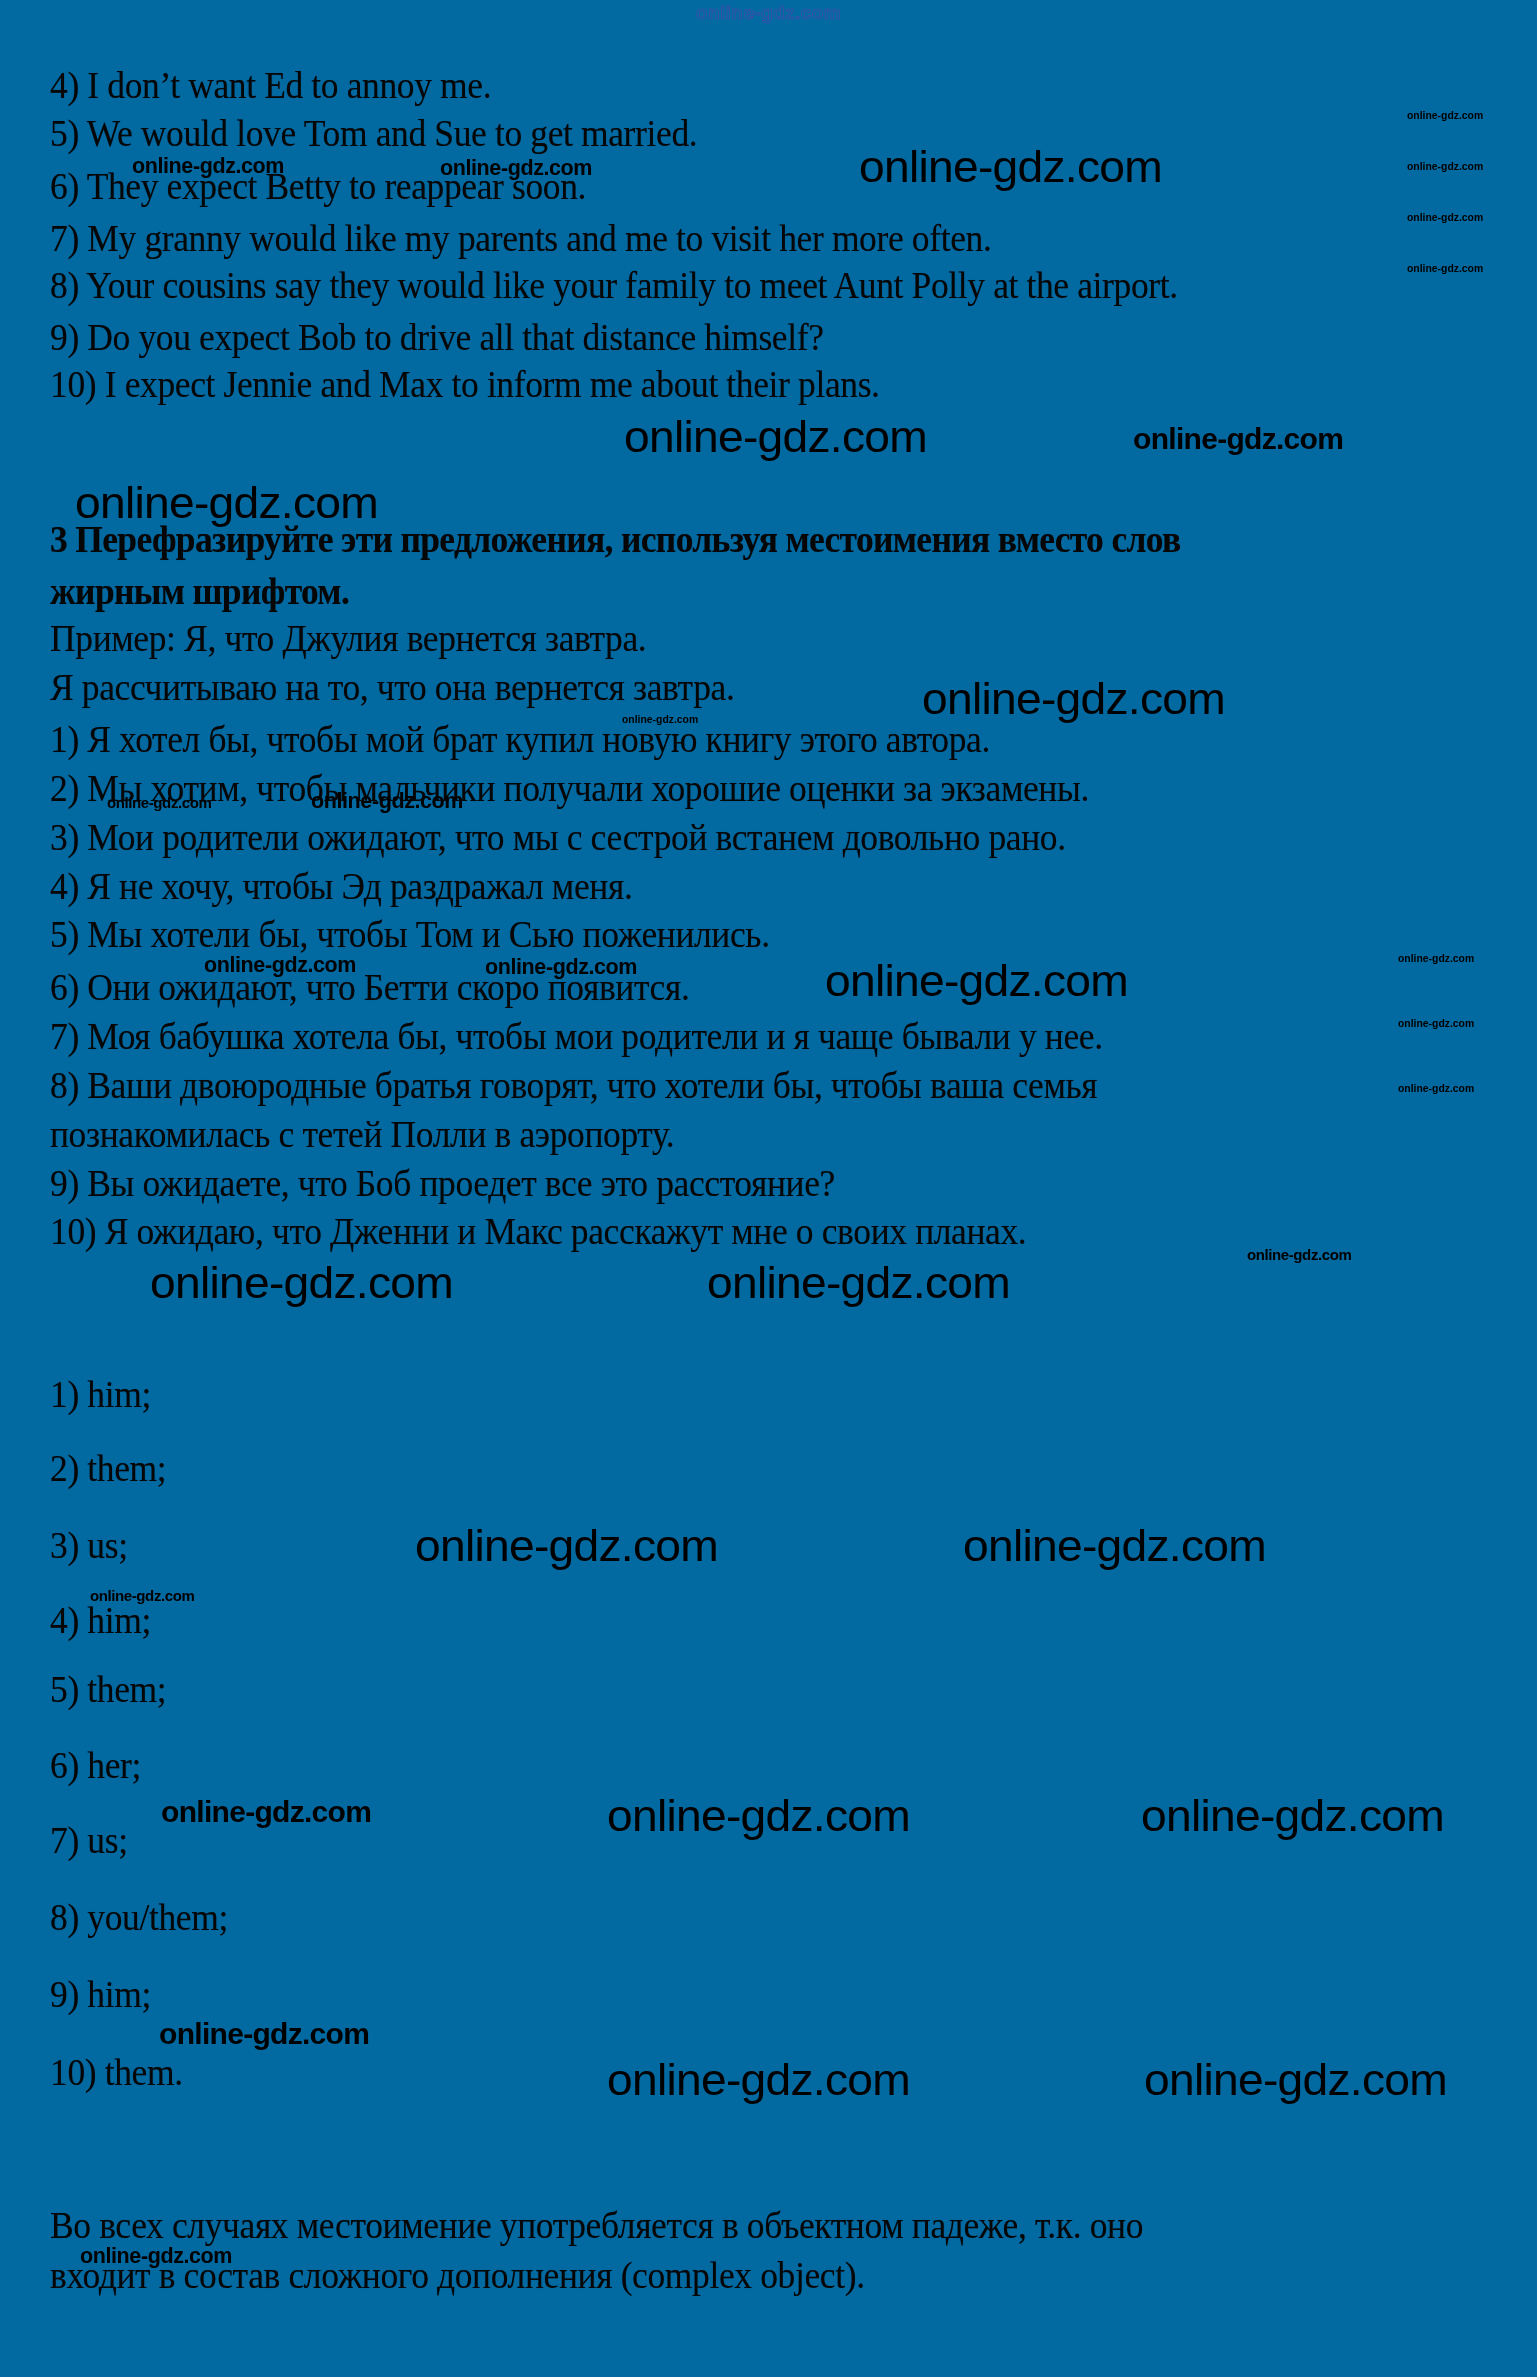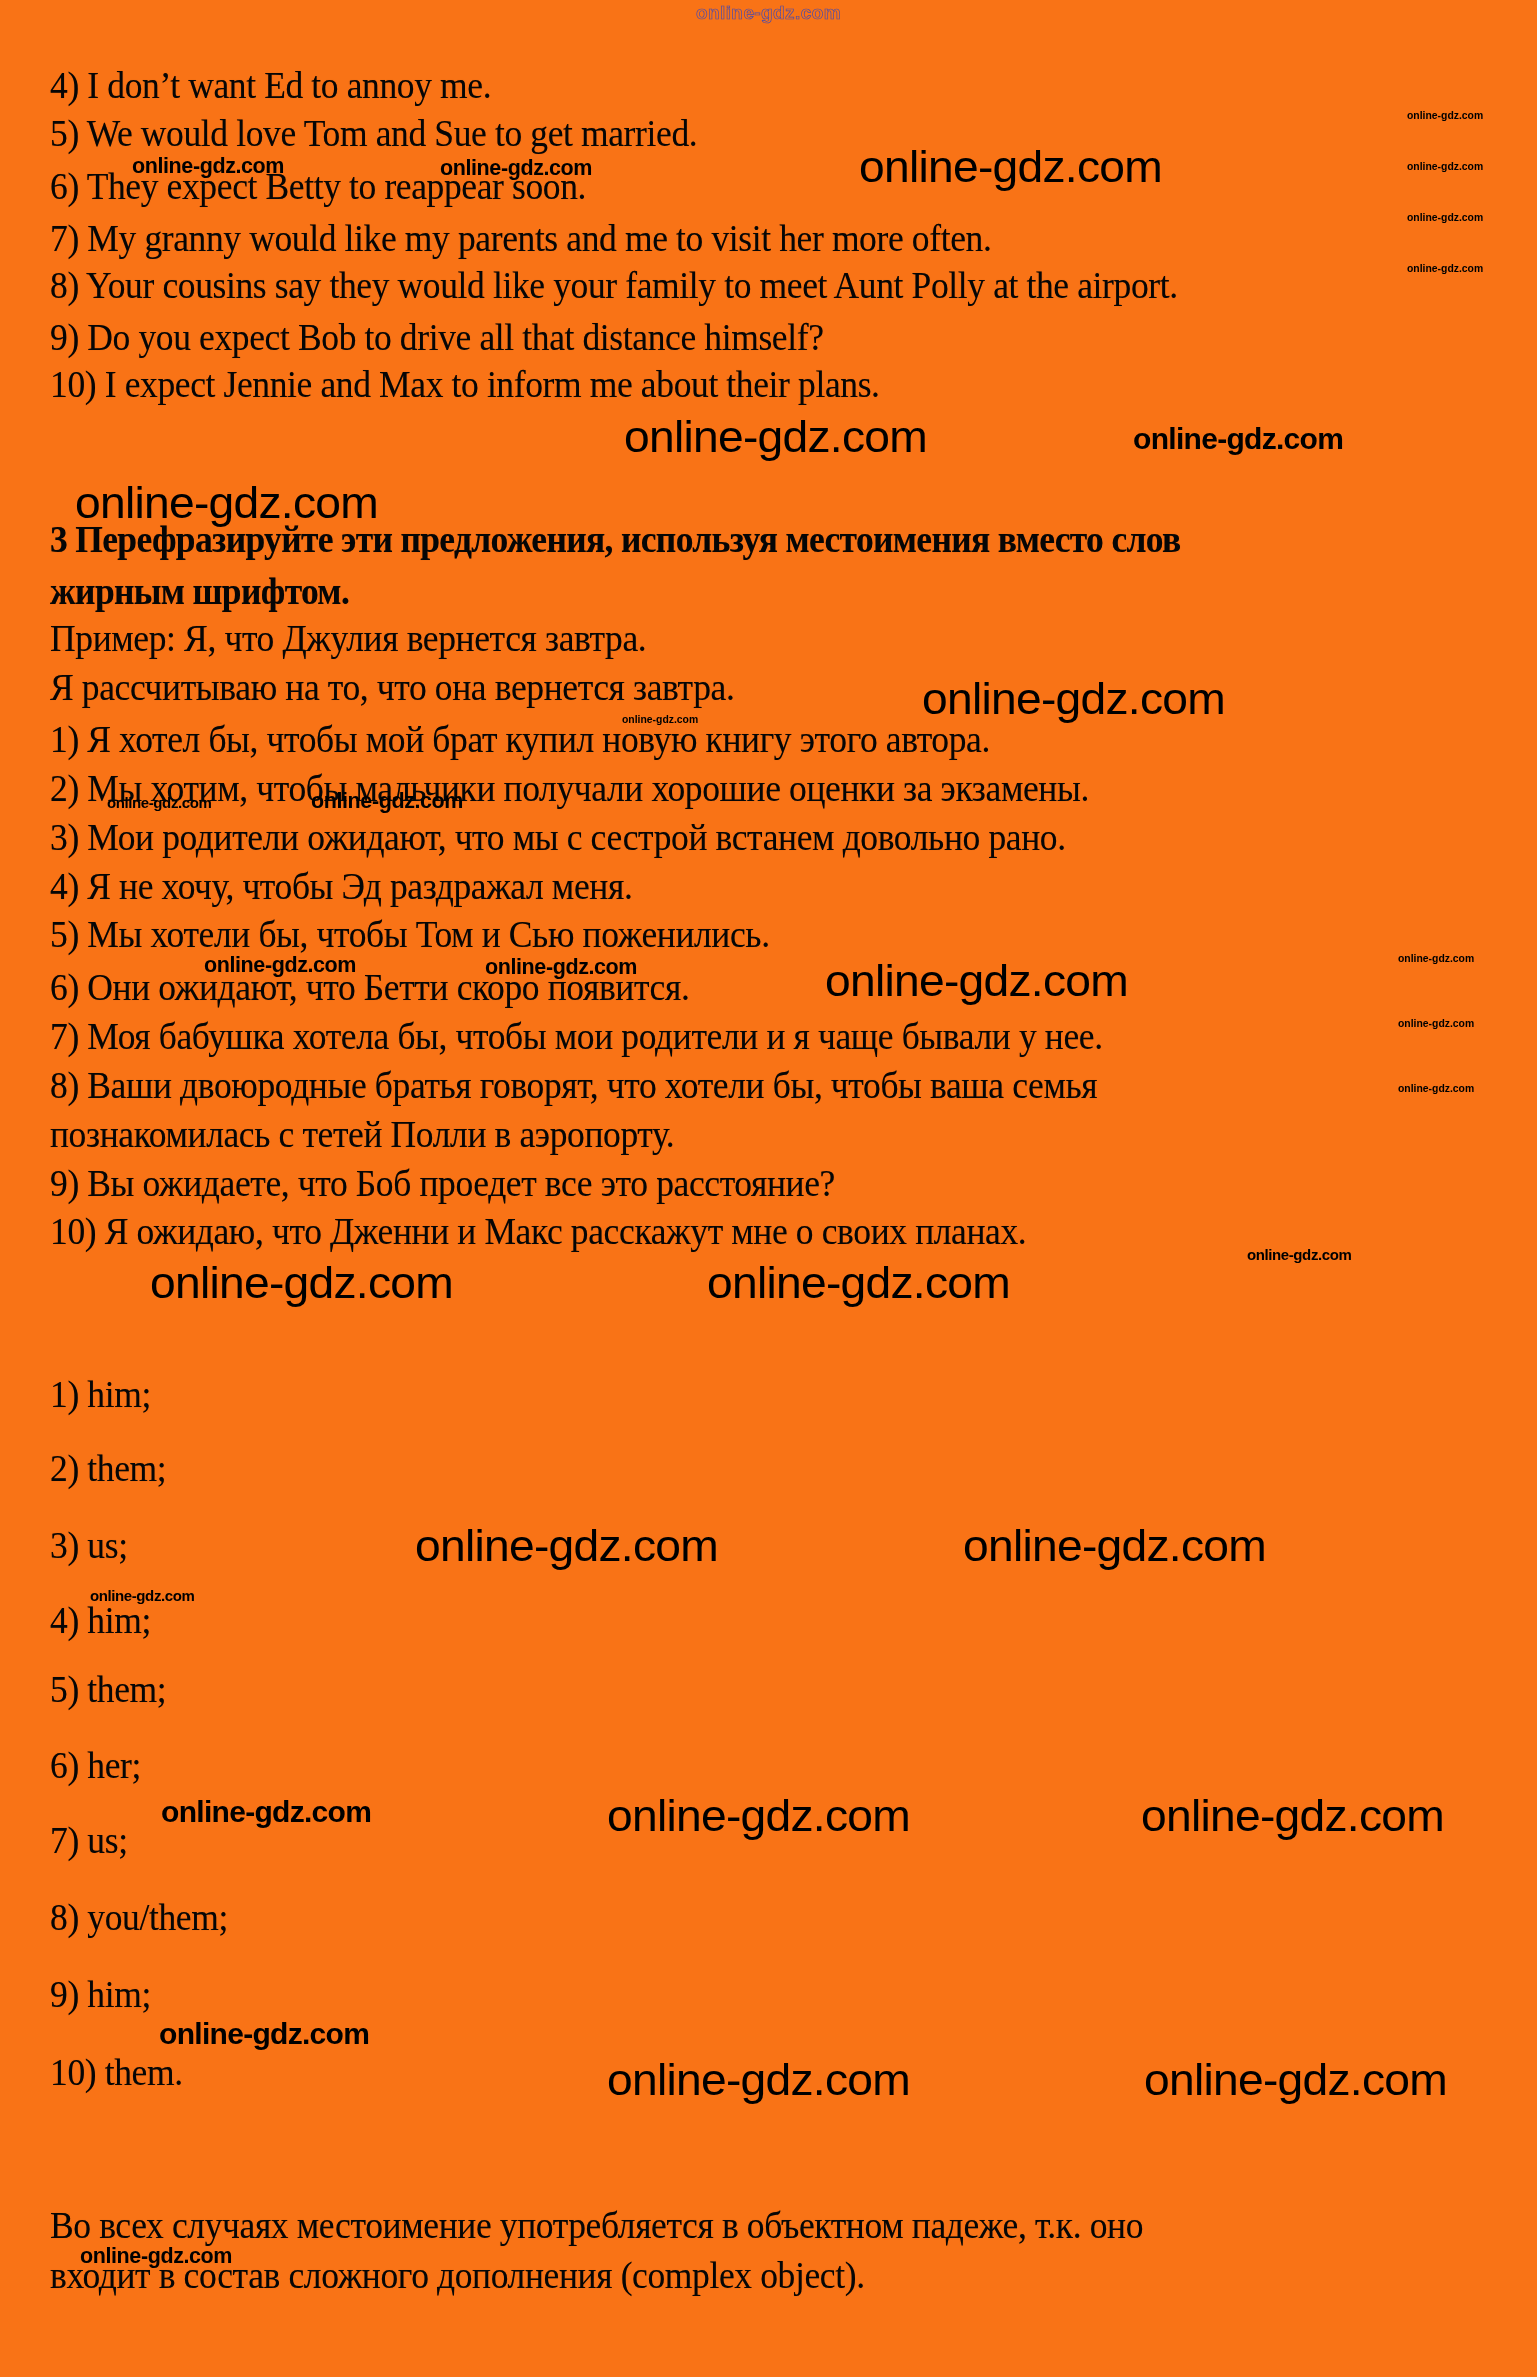--- a/index.html
+++ b/index.html
@@ -1,20 +1,20 @@
 <!DOCTYPE html>
 <html style="--wm-outline-color: #4a4aae;font-size:12px"><head>
 <meta charset="utf-8">
 <style>
   html,body{margin:0;padding:0;background:#ffffff;}
   .page{
     position:relative;
     width:1538px;
     height:2377px;
-    background:#f97316;
+    background:#0369a1;
     overflow:hidden;
     font-family:"Liberation Serif", serif;
   }
   
   .t{
     position:absolute;
     left:50px;
     font-size:37px;
     line-height:1.06;
     color:#060606;

